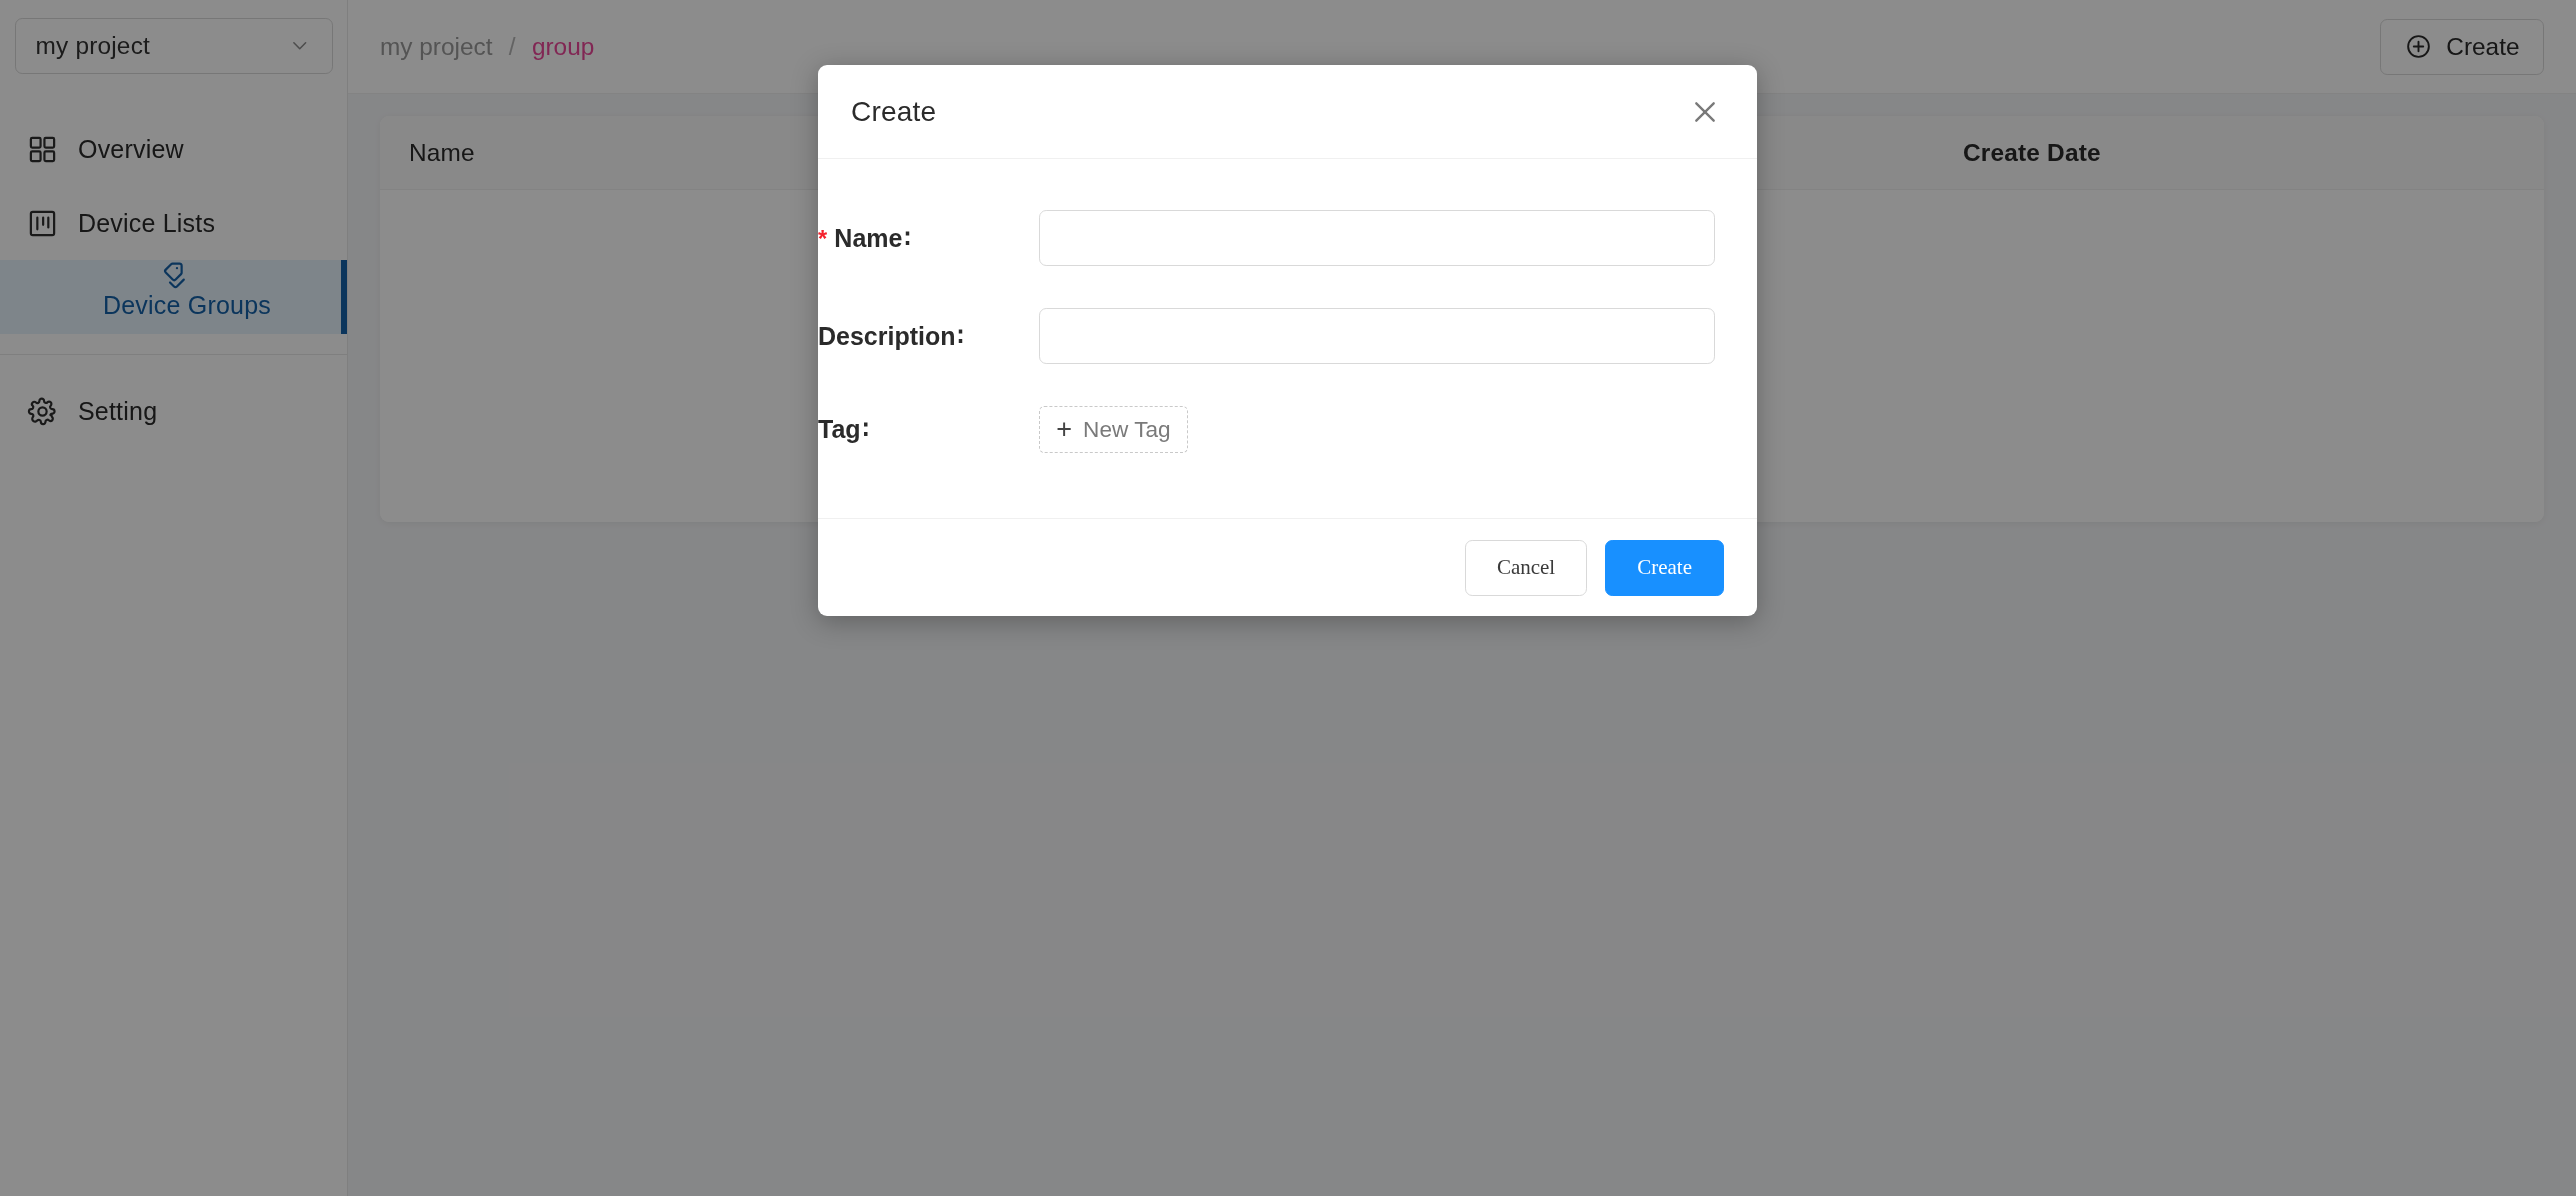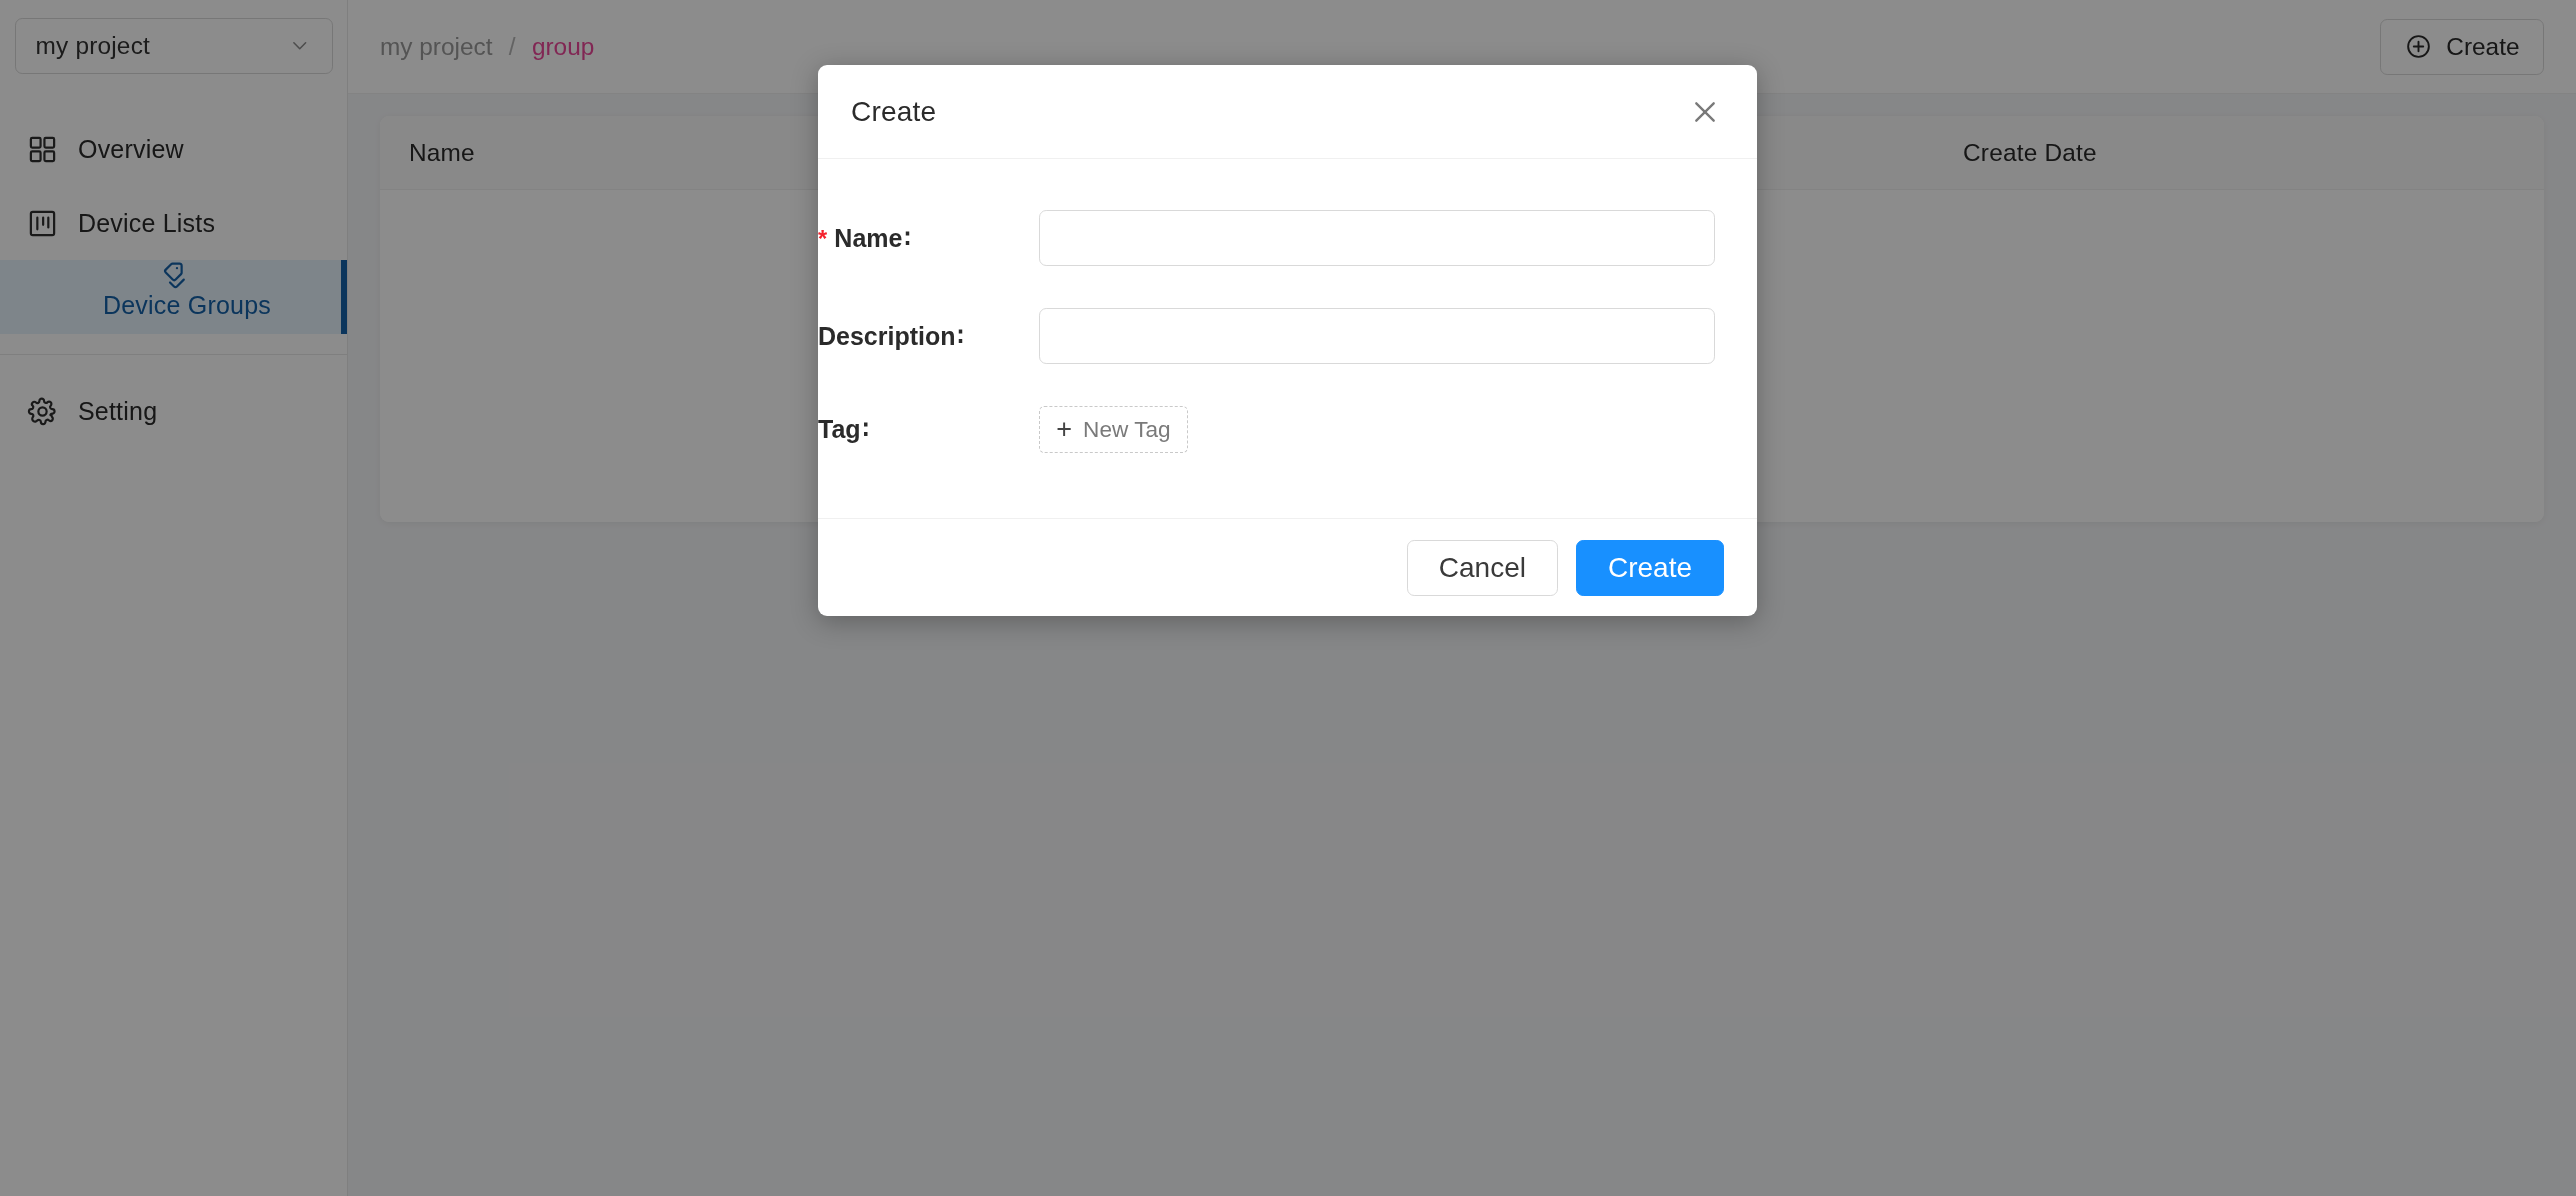--- a/index.html
+++ b/index.html
@@ -111,21 +111,21 @@
     border-bottom: 0.9px solid #efefef;
     display: flex; align-items: center;
   }
   .th {
     font-size: 24.4px; color: #2b2b2b;
     padding-left: 29px;
     letter-spacing: 0.2px;
   }
   .th.c-name { width: 777px; flex: 0 0 777px; }
   .th.c-desc { width: 777px; flex: 0 0 777px; }
-  .th.c-date { flex: 1; }
+  .th.c-date { flex: 1; font-weight: bold; }
   .table-body { height: 332px; background: #fff; }
 
   
   #overlay {
     position: absolute; inset: 0;
     background: rgba(0,0,0,.45);
   }
 
   
   #modal {
@@ -194,24 +194,24 @@
   .modal-foot {
     border-top: 0.9px solid #f0f0f0;
     height: 98px;
     display: flex; align-items: center; justify-content: flex-end;
     padding: 0 33px;
     gap: 18px;
   }
   .btn {
     height: 56px;
     border-radius: 7.2px;
-    font-size: 28px;
+    font-size: 21px;
     cursor: pointer;
     padding: 8px 31px;
-    font-family: Liberation Sans, sans-serif;
+    font-family: Liberation Serif, serif;
     display: inline-flex; align-items: center; justify-content: center;
   }
   .btn-default { background: #fff; border: 0.9px solid #d9d9d9; color: #3a3a3a; }
   .btn-primary { background: #1890ff; border: 0.9px solid #1890ff; color: #ffffff; }
 </style>
 </head>
 <body>
 
 <div id="app-root">
 

